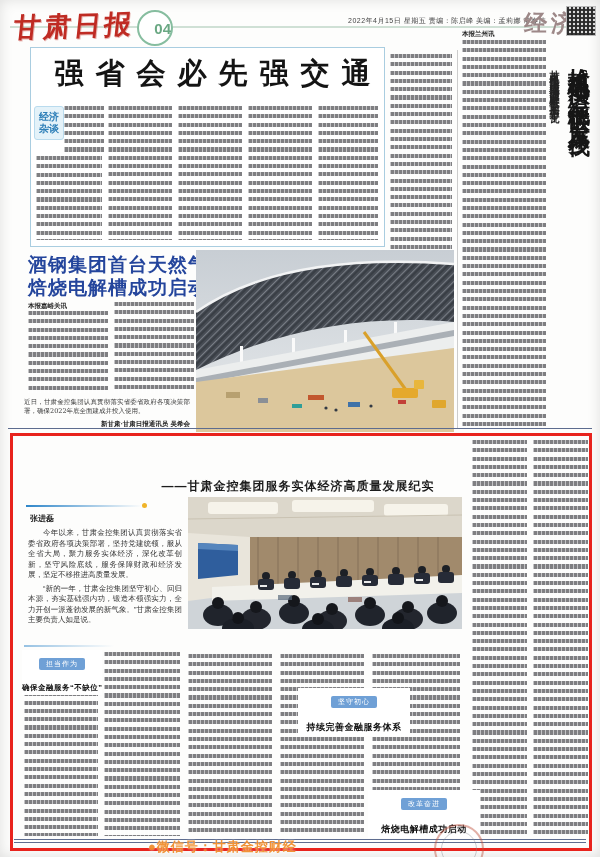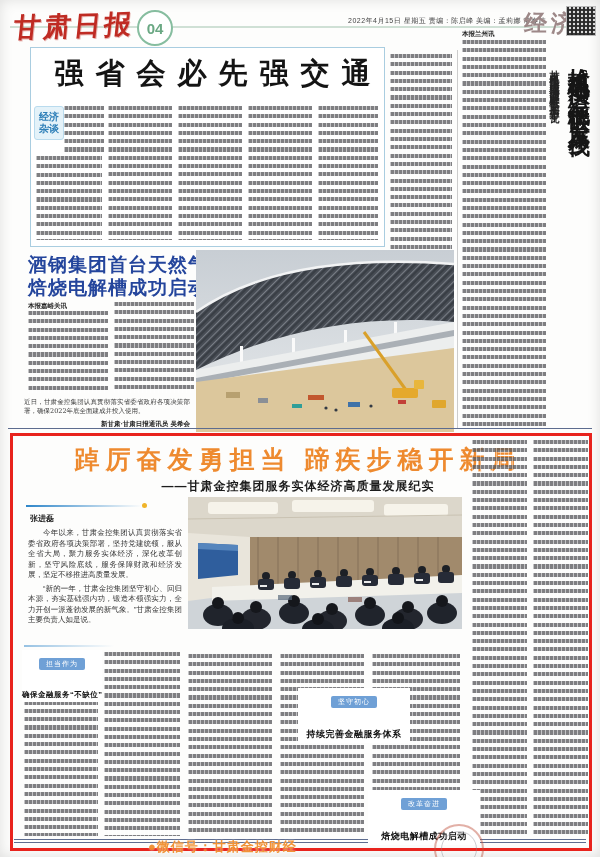--- a/index.html
+++ b/index.html
@@ -48,38 +48,38 @@
             letter-spacing:6px;white-space:nowrap;}
   .feat-sub{font-size:12px;font-weight:bold;color:#1c1c1c;text-align:center;letter-spacing:1px;}
   .feat-byline{font-size:8px;font-weight:bold;color:#222;}
   .intro{font-size:7.5px;line-height:10.5px;color:#333;text-align:justify;}
   .intro p{margin:0 0 3px 4px;text-indent:15px;}
   .deco-line{height:2px;background:linear-gradient(90deg,#2f86c9,rgba(47,134,201,0));}
   .deco-dot{width:5px;height:5px;border-radius:50%;background:#f0b429;}
   .subhead{text-align:center;background:#fff;padding:2px 0;z-index:2;}
   .tagbox{display:inline-block;background:#6fa0d6;color:#fff;font-size:7px;
             padding:1px 7px;border-radius:2px;letter-spacing:1px;}
-  .subhead .st{font-size:9px;font-weight:bold;color:#111;margin-top:20px;letter-spacing:.5px;white-space:nowrap;}
+  .subhead .st{font-size:9px;font-weight:bold;color:#111;margin-top:13px;letter-spacing:.5px;white-space:nowrap;}
   .subhead.small .st{font-size:7.5px;}
   .feat-caption{font-family:"DejaVu Serif",serif;font-size:7px;color:#333;text-align:center;}
   .watermark{font-size:13px;font-weight:bold;color:rgba(238,128,20,.85);
             letter-spacing:1px;z-index:6;text-shadow:0 0 2px rgba(255,255,255,.8);}
   .stamp{width:46px;height:46px;border-radius:50%;border:2px solid rgba(190,80,60,.45);z-index:5;}
   .stamp::after{content:"";position:absolute;left:5px;top:5px;right:5px;bottom:5px;
             border-radius:50%;border:1px solid rgba(130,130,140,.4);}
   .photo{overflow:hidden;background:#cfd4d8;}
 </style>
 </head>
 <body>
 
 <div id="page">
 
   <div class="abs greenline" style="left:10px;top:26px;width:580px;"></div>
   <div class="abs masthead" style="left:14px;top:8px;">甘肃日报</div>
-  <div class="abs pagenum-circle" style="left:137px;top:10px;">
+  <div class="abs pagenum-circle" style="left:137px;top:10px;justify-content:flex-end;">
       <span>04</span>
     </div>
   <div class="abs dateline" style="left:348px;top:16px;">2022年4月15日 星期五 责编：陈启峰 美编：孟莉娜 常春茜</div>
   <div class="abs section-label" style="left:524px;top:8px;">经济</div>
   <div class="abs qr" style="left:566px;top:6px;"></div>
 
   <div class="abs mainbox" style="left:30px;top:47px;width:353px;height:198px;"></div>
   <div class="abs main-headline" style="left:30px;top:54px;width:353px;">强省会必先强交通</div>
   <div class="abs col-label" style="left:34px;top:106px;width:24px;">
     <div>经济</div>
@@ -145,21 +145,20 @@
 
   <div class="abs leadin" style="left:462px;top:30px;">本报兰州讯</div>
   <div class="abs fuzz" style="left:462px;top:40px;width:84px;height:388px;"></div>
   <div class="abs vert-sub" style="left:547px;top:62px;height:352px;">甘肃电投集团建成清洁能源总装机二百八十四万千瓦</div>
   <div class="abs vert-title" style="left:562px;top:50px;height:380px;">抢抓机遇加快“绿色低碳”发展步伐</div>
 
   <div class="abs navyline" style="left:8px;top:428px;width:584px;"></div>
 
   <div class="abs redbox" style="left:10px;top:433px;width:576px;height:412px;"></div>
 
-  <div class="abs feat-title" style="left:14px;top:443px;width:568px;">踔厉奋发勇担当 蹄疾步稳开新局</div>
   <div class="abs feat-sub" style="left:14px;top:478px;width:568px;">——甘肃金控集团服务实体经济高质量发展纪实</div>
 
   <div class="abs deco-line" style="left:26px;top:505px;width:116px;"></div>
   <div class="abs deco-dot" style="left:142px;top:503px;"></div>
   <div class="abs feat-byline" style="left:30px;top:513px;">张进磊</div>
   <div class="abs intro" style="left:24px;top:528px;width:158px;">
     <p>今年以来，甘肃金控集团认真贯彻落实省委省政府各项决策部署，坚持党建统领，服从全省大局，聚力服务实体经济，深化改革创新，坚守风险底线，服务保障财政和经济发展，坚定不移推进高质量发展。</p>
     <p>“新的一年，甘肃金控集团坚守初心、回归本源，夯实基础强内功，锻造本领强实力，全力开创一派蓬勃发展的新气象。”甘肃金控集团主要负责人如是说。</p>
   </div>
   <div class="abs deco-line" style="left:24px;top:645px;width:90px;opacity:.5;"></div>

